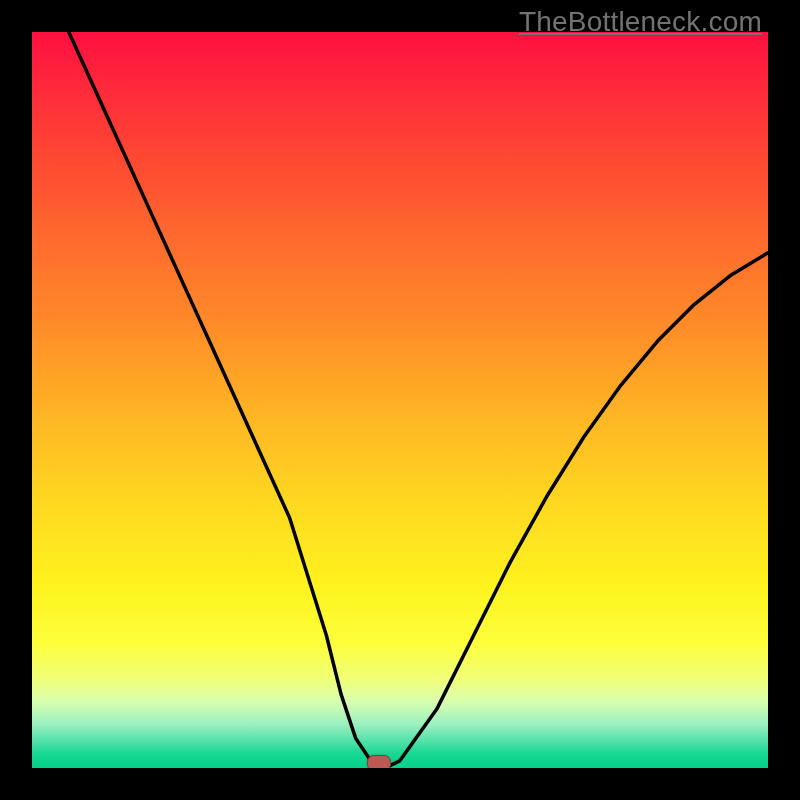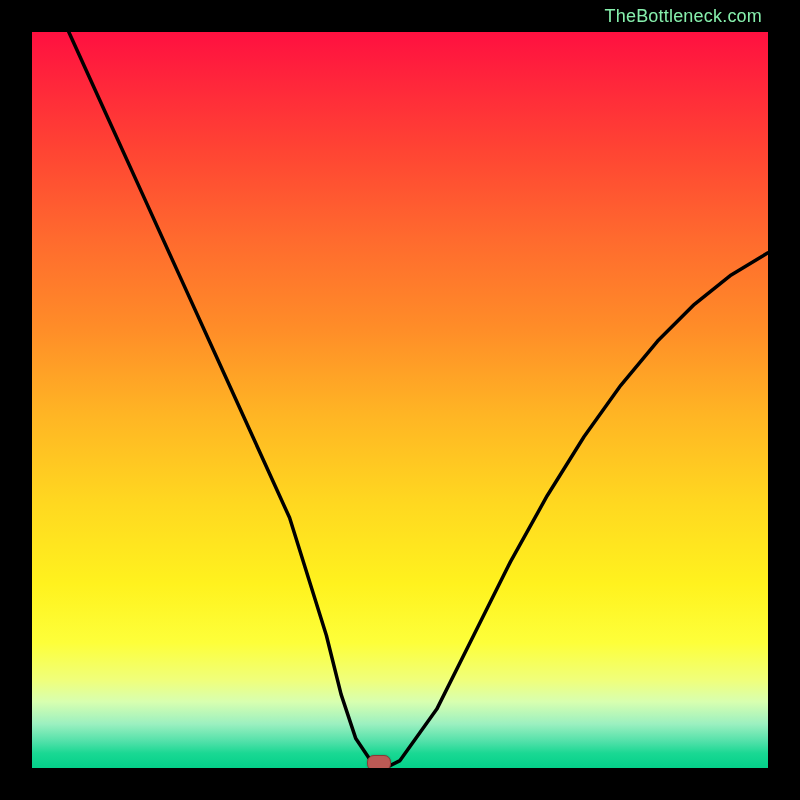--- a/index.html
+++ b/index.html
@@ -58,25 +58,26 @@
     position: absolute;
     top: 0;
     left: 0;
     width: 736px;
     height: 736px;
   }
   .watermark {
     position: absolute;
     top: 6px;
     right: 38px;
-    color: #86efac;
-    font-size: 18px;
+    color: #737373;
+    font-size: 28px;
     font-weight: 500;
     letter-spacing: 0.2px;
     z-index: 5;
+    text-decoration: underline;
   }
   .marker {
     position: absolute;
     width: 22px;
     height: 14px;
     border-radius: 7px;
     background: #bb5a55;
     border: 1px solid #8a3a36;
     box-shadow: 0 0 2px rgba(0,0,0,0.3);
   }

